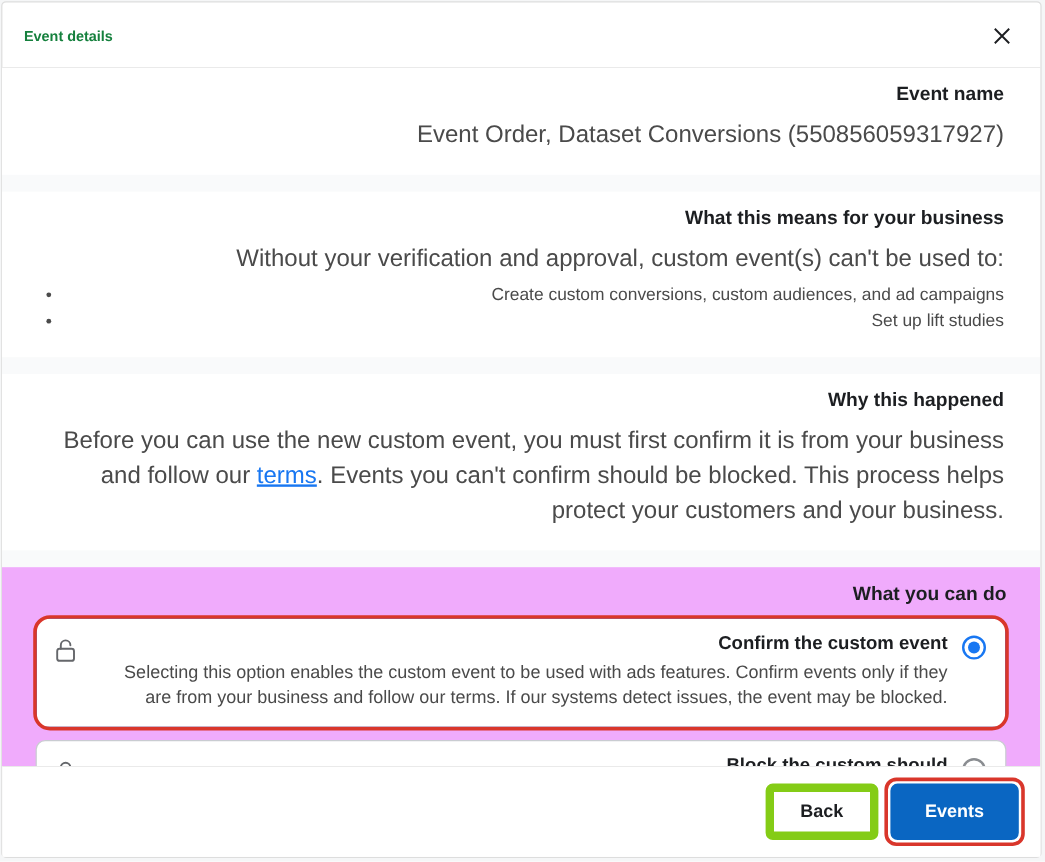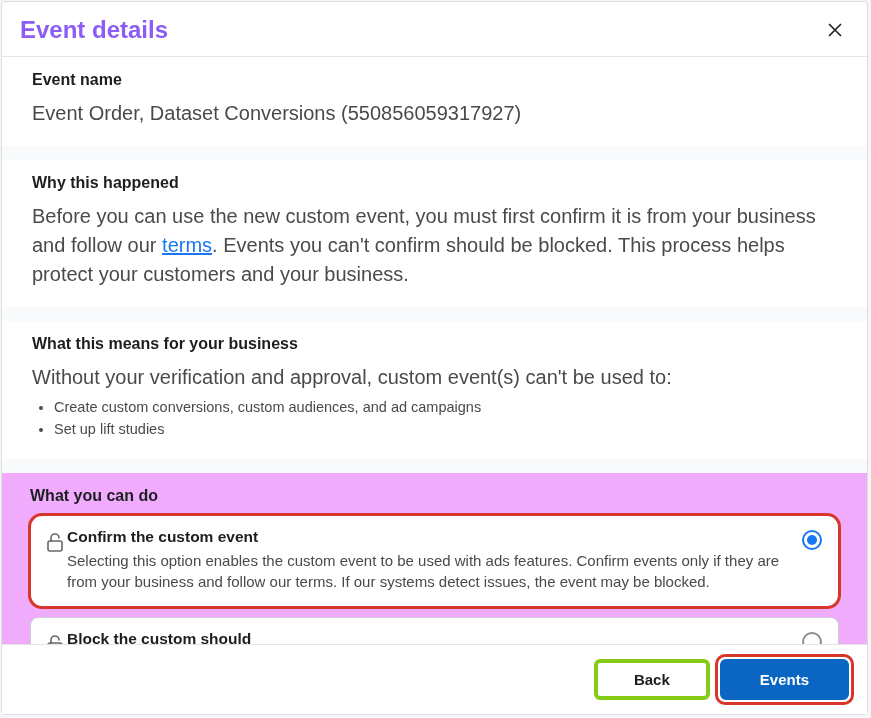--- a/index.html
+++ b/index.html
@@ -23,36 +23,37 @@
     flex-direction: column;
   }
   .modal-header {
     display: flex;
     align-items: center;
     justify-content: space-between;
     padding: 14px 18px 12px 18px;
     border-bottom: 1px solid #e5e5e5;
   }
   .modal-title {
-    font-size: 24px;
+    font-size: 12px;
     font-weight: 700;
-    color: #8b5cf6;
+    color: #15803d;
   }
   .close-btn {
     width: 28px; height: 28px;
     display: flex; align-items: center; justify-content: center;
     cursor: pointer;
     color: #1c1e21;
     font-size: 18px;
     background: none; border: none;
   }
   .modal-body {
     flex: 1;
     overflow-y: auto;
     background: #f9fafb;
+    text-align: right;
   }
   .section {
     background: #fff;
     padding: 14px 30px 18px 30px;
     margin-bottom: 14px;
   }
   .section:first-child { padding-top: 14px; }
   .section-title {
     font-size: 16px;
     font-weight: 700;
@@ -78,21 +79,21 @@
   .action-section {
     background: #f0abfc;
     padding: 14px 28px 20px 28px;
   }
   .option-card {
     border: 1px solid #c9ccd1;
     border-radius: 8px;
     padding: 12px 16px 14px 12px;
     display: flex;
     align-items: flex-start;
-    gap: 0;
+    gap: 12px;
     margin-bottom: 10px;
     background: #fff;
     cursor: pointer;
     position: relative;
   }
   .option-card.selected {
     border-color: #1877f2;
   }
   .highlight-ring {
     position: absolute;
@@ -138,24 +139,24 @@
     border-top: 1px solid #e5e5e5;
     padding: 14px 18px 14px 18px;
     display: flex;
     justify-content: flex-end;
     gap: 10px;
     background: #fff;
   }
   .btn {
     font-size: 15px;
     font-weight: 600;
-    padding: 8px 36px;
+    padding: 8px 22px;
     border-radius: 6px;
     cursor: pointer;
-    border: 4px solid #84cc16;
+    border: 7px solid #84cc16;
     background: #fff;
     color: #1c1e21;
   }
   .btn-primary {
     background: #0a66c2;
     border-color: #0a66c2;
     color: #fff;
     position: relative;
   }
   .highlight-ring-btn {
@@ -182,33 +183,33 @@
   </div>
 
   <div class="modal-body">
 
     <div class="section">
       <div class="section-title">Event name</div>
       <div class="section-text">Event Order, Dataset Conversions (550856059317927)</div>
     </div>
 
     <div class="section">
-      <div class="section-title">Why this happened</div>
-      <div class="section-text">
-        <span>Before you can use the new custom event, you must first confirm it is from your business and follow our </span><a href="#">terms</a><span>. Events you can't confirm should be blocked. This process helps protect your customers and your business.</span>
-      </div>
-    </div>
-
-    <div class="section">
       <div class="section-title">What this means for your business</div>
       <div class="section-text">Without your verification and approval, custom event(s) can't be used to:</div>
       <ul class="bullets">
         <li>Create custom conversions, custom audiences, and ad campaigns</li>
         <li>Set up lift studies</li>
       </ul>
+    </div>
+
+    <div class="section">
+      <div class="section-title">Why this happened</div>
+      <div class="section-text">
+        <span>Before you can use the new custom event, you must first confirm it is from your business and follow our </span><a href="#">terms</a><span>. Events you can't confirm should be blocked. This process helps protect your customers and your business.</span>
+      </div>
     </div>
 
     <div class="action-section">
       <div class="section-title">What you can do</div>
 
       <div class="option-card selected">
         <div class="highlight-ring"></div>
         <span class="option-icon">
           <svg width="24" height="24" viewBox="0 0 24 24" fill="none" stroke="currentColor" stroke-width="1.6" stroke-linecap="round">
               <rect x="5" y="11" width="14" height="10" rx="2"></rect>

